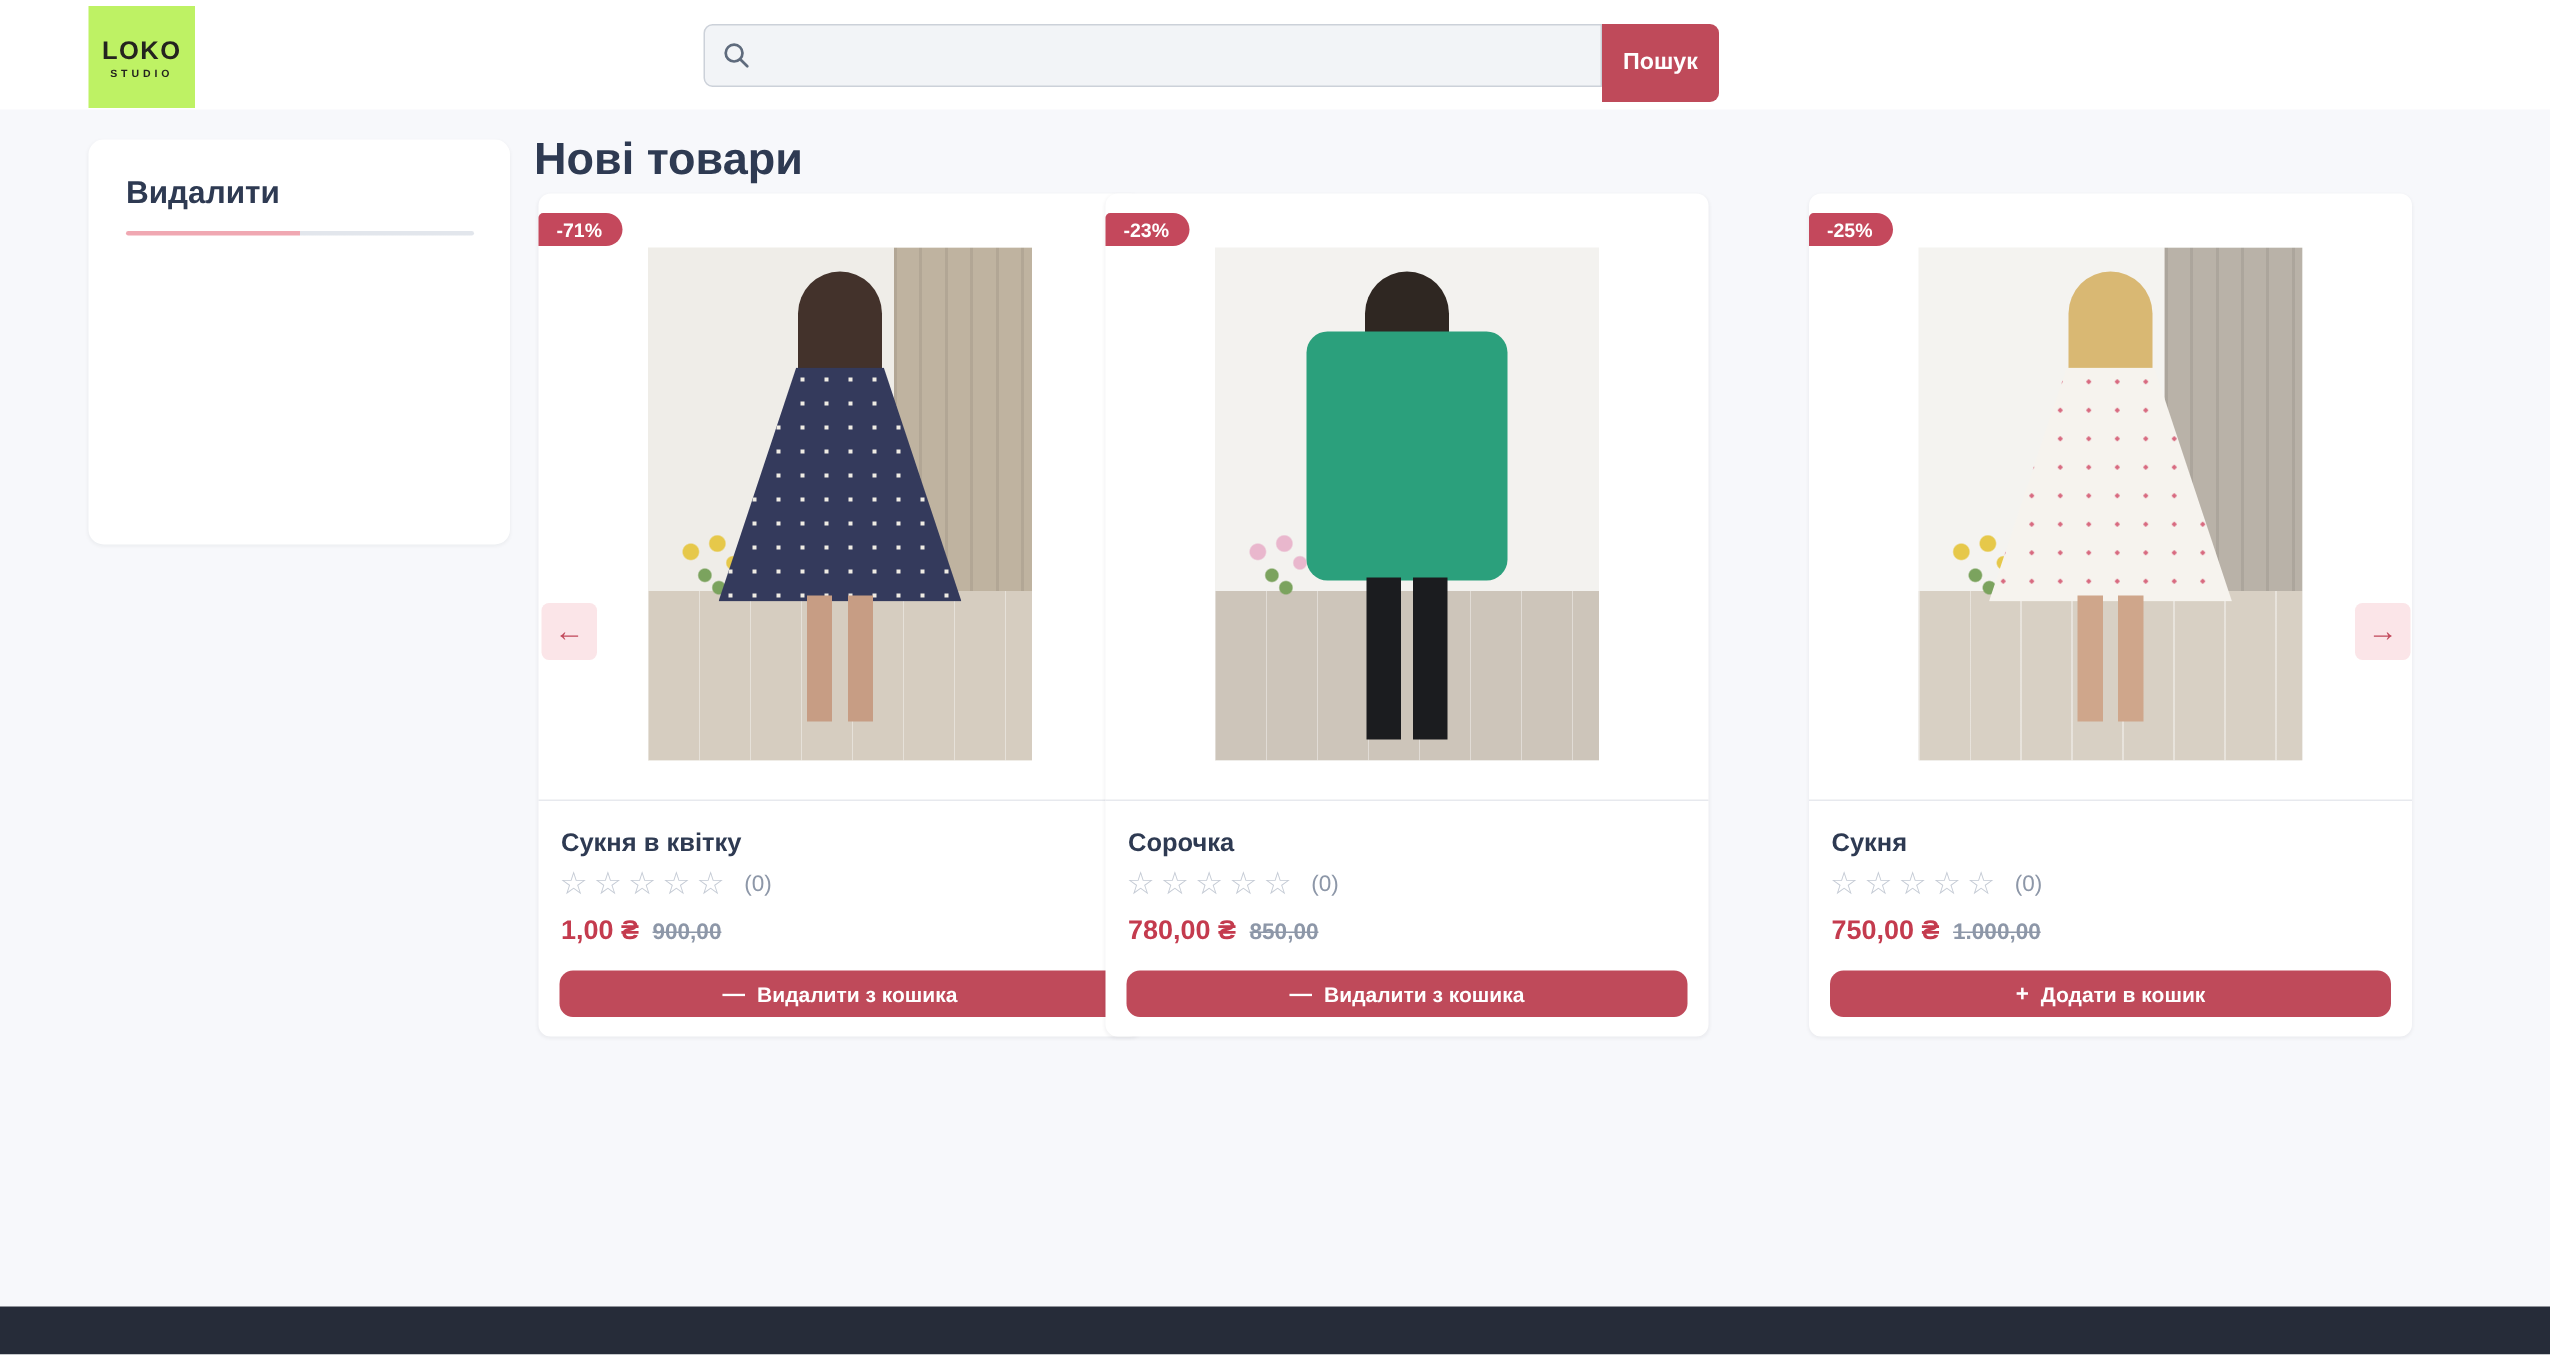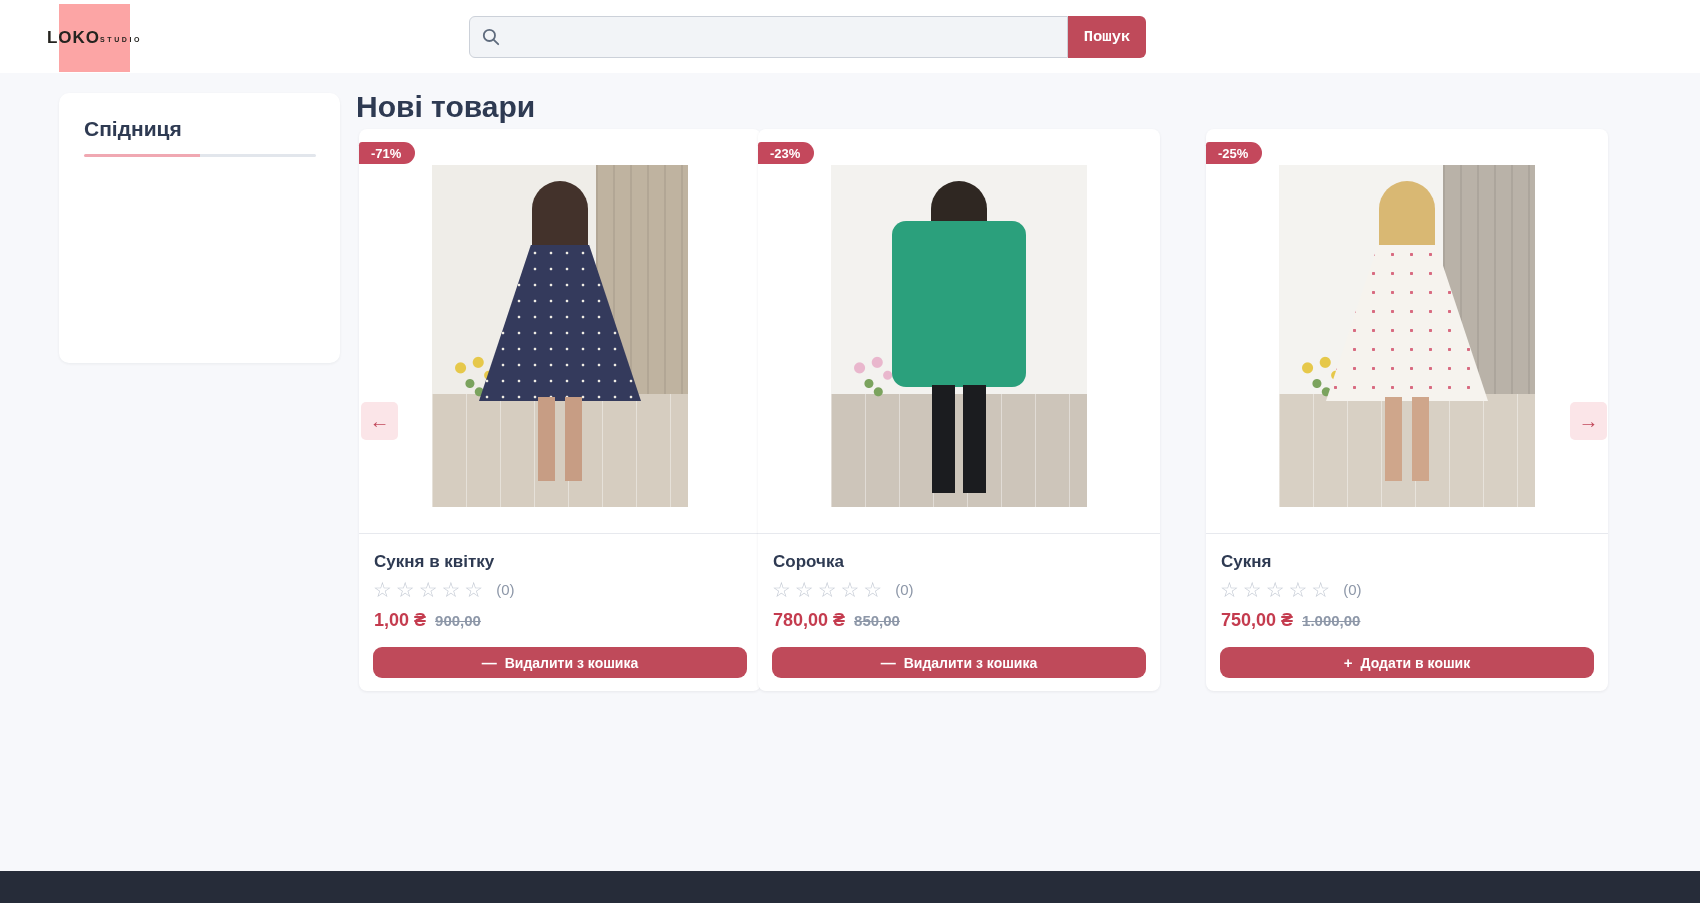--- a/index.html
+++ b/index.html
@@ -7,32 +7,32 @@
     --text-dark:#2e3a52; --text-gray:#8d97a8; --star-gray:#c5cbd5;
     --page-bg:#f7f8fb; --footer-bg:#262c39; --arrow-bg:#fbe5e8;
     --underline-pink:#f0a8b2; --divider:#e7e9ee;
   }
   *{margin:0;padding:0;box-sizing:border-box;}
   html,body{width:1700px;height:903px;overflow:hidden;}
   body{font-family:"Liberation Sans",sans-serif;background:#fff;position:relative;}
 
   
   header{position:relative;width:1700px;height:73px;background:#fff;}
-  .logo{position:absolute;left:59px;top:4px;width:71px;height:68px;background:#fca5a5;
-        display:flex;flex-direction:row;align-items:center;justify-content:center;cursor:pointer;}
+  .logo{position:absolute;left:59px;top:4px;width:71px;height:68px;background:#bef264;
+        display:flex;flex-direction:column;align-items:center;justify-content:center;cursor:pointer;}
   .logo-line1{font-size:17px;font-weight:bold;letter-spacing:1px;color:#24231f;}
   .logo-line2{font-size:7px;font-weight:bold;letter-spacing:2.6px;color:#24231f;margin-top:2px;}
   .search-wrap{position:absolute;left:469px;top:16px;display:flex;height:42px;}
   .search-box{width:599px;height:42px;background:#f2f4f7;border:1px solid #ccd1d9;
         border-radius:6px 0 0 6px;display:flex;align-items:center;padding-left:11px;}
   .search-box svg{flex:0 0 auto;}
   .search-box input{flex:1;height:100%;border:none;outline:none;background:transparent;
         font-size:15px;color:var(--text-dark);padding:0 10px;font-family:inherit;}
-  .search-btn{width:78px;height:42px;border:none;background:var(--accent-red);color:#fff;
-        font-weight:bold;font-size:15.5px;border-radius:0 6px 6px 0;cursor:pointer;font-family:Liberation Mono, monospace;}
+  .search-btn{width:78px;height:52px;border:none;background:var(--accent-red);color:#fff;
+        font-weight:bold;font-size:15.5px;border-radius:0 6px 6px 0;cursor:pointer;font-family:Liberation Sans, sans-serif;}
   .header-right{position:absolute;left:1494px;top:0;height:73px;display:flex;align-items:center;gap:21px;}
   .lang{display:flex;align-items:center;gap:5px;font-size:15.5px;color:#3d4960;cursor:pointer;}
   .icon-btn{display:flex;align-items:center;justify-content:center;cursor:pointer;background:none;border:none;padding:0;}
   .cart-wrap{position:relative;}
   .cart-badge{position:absolute;top:-9px;right:-11px;min-width:21px;height:21px;border-radius:50%;
         background:#c0485a;color:#fff;font-size:12px;font-weight:bold;
         display:flex;align-items:center;justify-content:center;}
 
   
   .page-body{position:relative;width:1700px;height:798px;background:var(--page-bg);}
@@ -41,21 +41,21 @@
   .sidebar h2{font-size:21px;font-weight:bold;color:var(--text-dark);}
   .sidebar .rule{margin-top:13px;height:3px;width:232px;border-radius:2px;
         background:linear-gradient(to right,var(--underline-pink) 0 50%,#e2e6ec 50% 100%);}
   .cat-list{list-style:none;margin-top:26px;}
   .cat-list li{font-size:16px;font-weight:bold;color:var(--text-dark);margin-bottom:21px;cursor:pointer;}
   .page-title{position:absolute;left:356px;top:17px;font-size:30px;font-weight:bold;color:var(--text-dark);}
 
   
   .card{position:absolute;top:56px;width:402px;height:562px;background:#fff;border-radius:8px;
         box-shadow:0 1px 3px rgba(25,30,40,.07);}
-  .card:nth-child(1){left:359px;} .card:nth-child(2){left:758px;} .card:nth-child(3){left:1206px;}
+  .card:nth-child(1){left:359px;} .card:nth-child(2){left:737px;} .card:nth-child(3){left:1206px;}
   .badge-discount{position:absolute;left:0;top:13px;height:22px;padding:0 14px 0 12px;
         background:var(--badge-red);color:#fff;font-size:13px;font-weight:bold;
         display:flex;align-items:center;border-radius:4px 14px 14px 0;z-index:2;}
   .divider{position:absolute;left:0;right:0;top:404px;height:1px;background:var(--divider);}
   .pname{position:absolute;left:15px;top:423px;font-size:17px;font-weight:bold;color:var(--text-dark);cursor:pointer;}
   .rating{position:absolute;left:14px;top:450px;display:flex;align-items:center;gap:9px;}
   .stars{font-size:21px;letter-spacing:4px;color:var(--star-gray);cursor:pointer;line-height:1;}
   .rcount{font-size:15px;color:var(--text-gray);}
   .prices{position:absolute;left:15px;top:481px;display:flex;align-items:baseline;gap:9px;}
   .price{font-size:18px;font-weight:bold;color:var(--price-red);}
@@ -119,21 +119,21 @@
       </svg>
       <input type="text" placeholder="" style="">
     </div>
     <button class="search-btn">Пошук</button>
   </div>
 
 </header>
 
 <div class="page-body">
   <aside class="sidebar">
-    <h2>Спідниця</h2>
+    <h2>Видалити</h2>
     <div class="rule"></div>
   </aside>
 
   <h1 class="page-title">Нові товари</h1>
 
   <div id="cards">
   <article class="card">
     <span class="badge-discount">-71%</span>
     <div class="photo dress dots has-panel" style="--wall: #efede8; --panel: #bfb3a0; --floor: #d6cdc0; --hair: #43322b; --outfit: #343a5c; --legs: #c79d84; --accent: #e6c84a;">
       <div class="ph-panel"></div>

